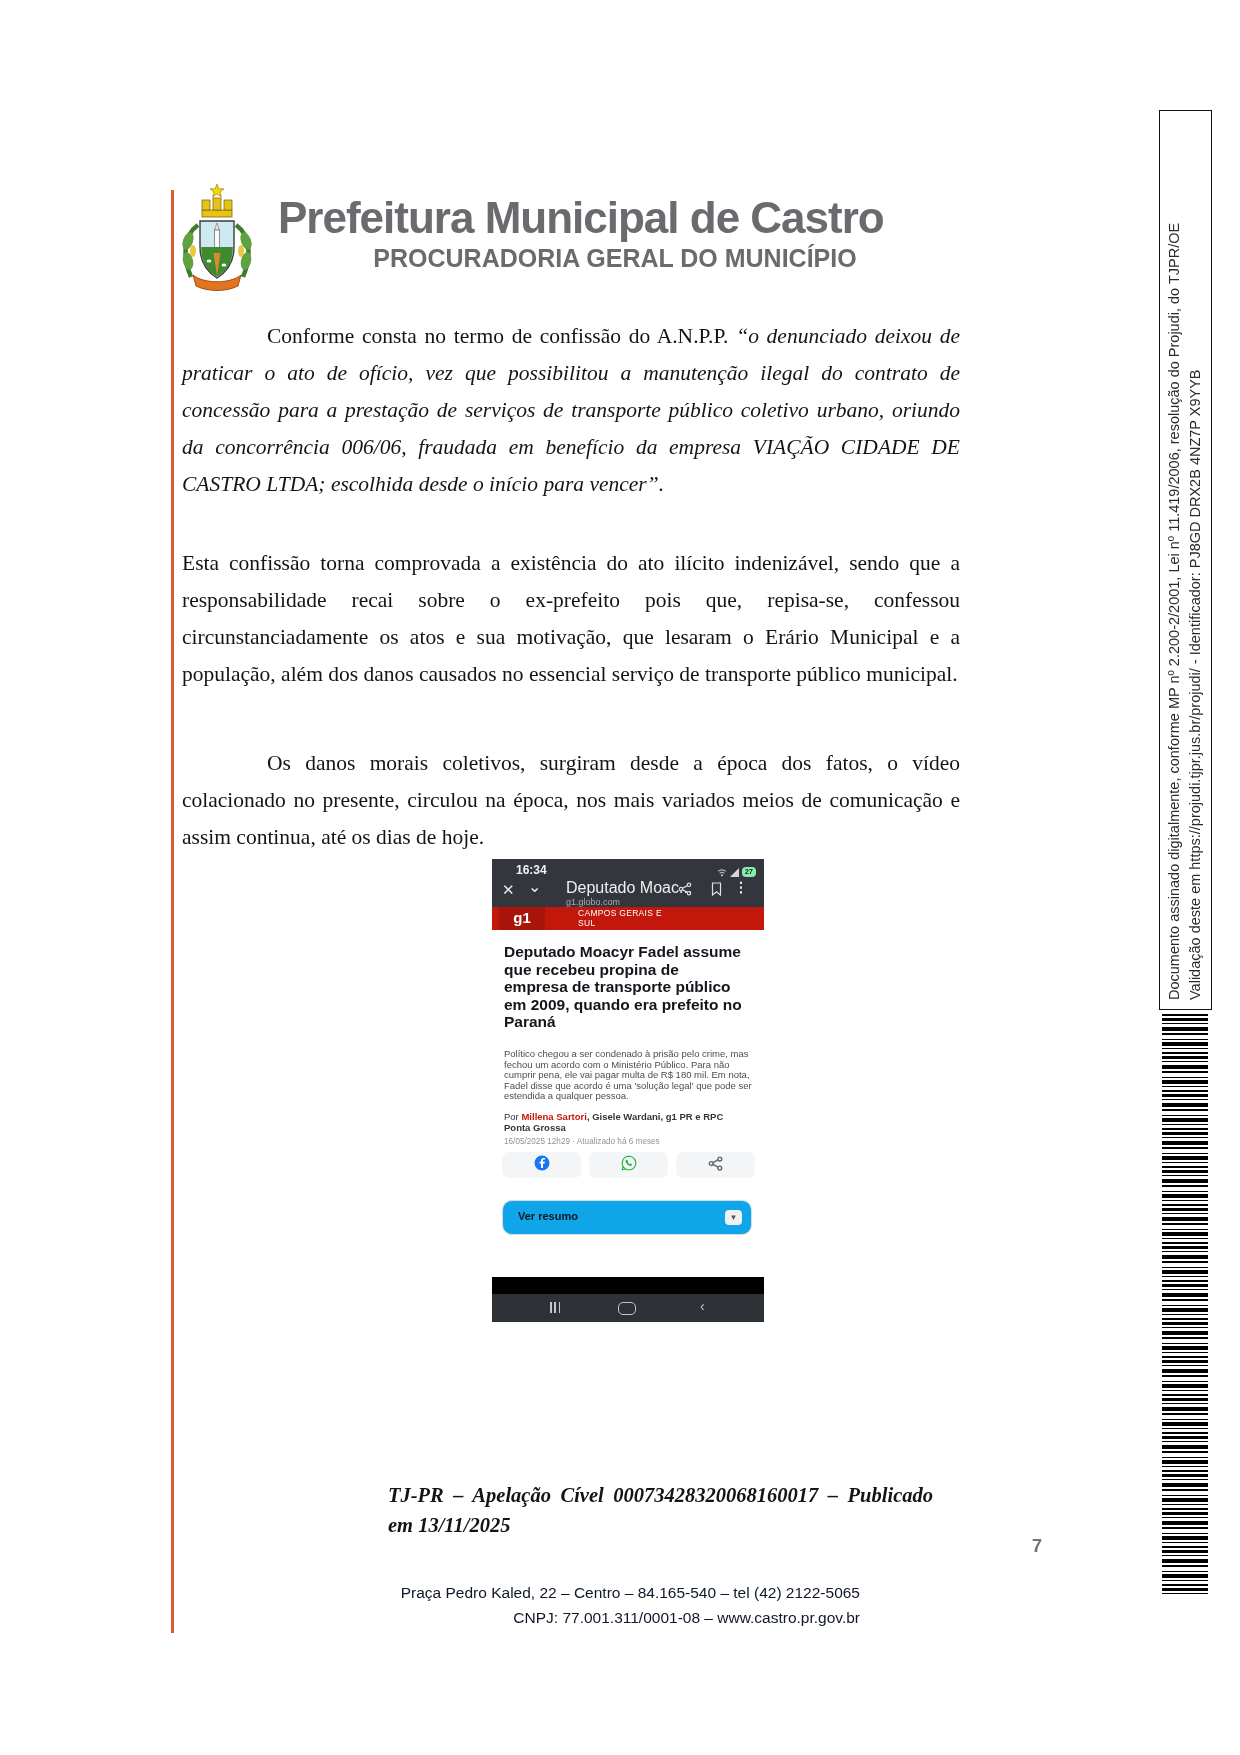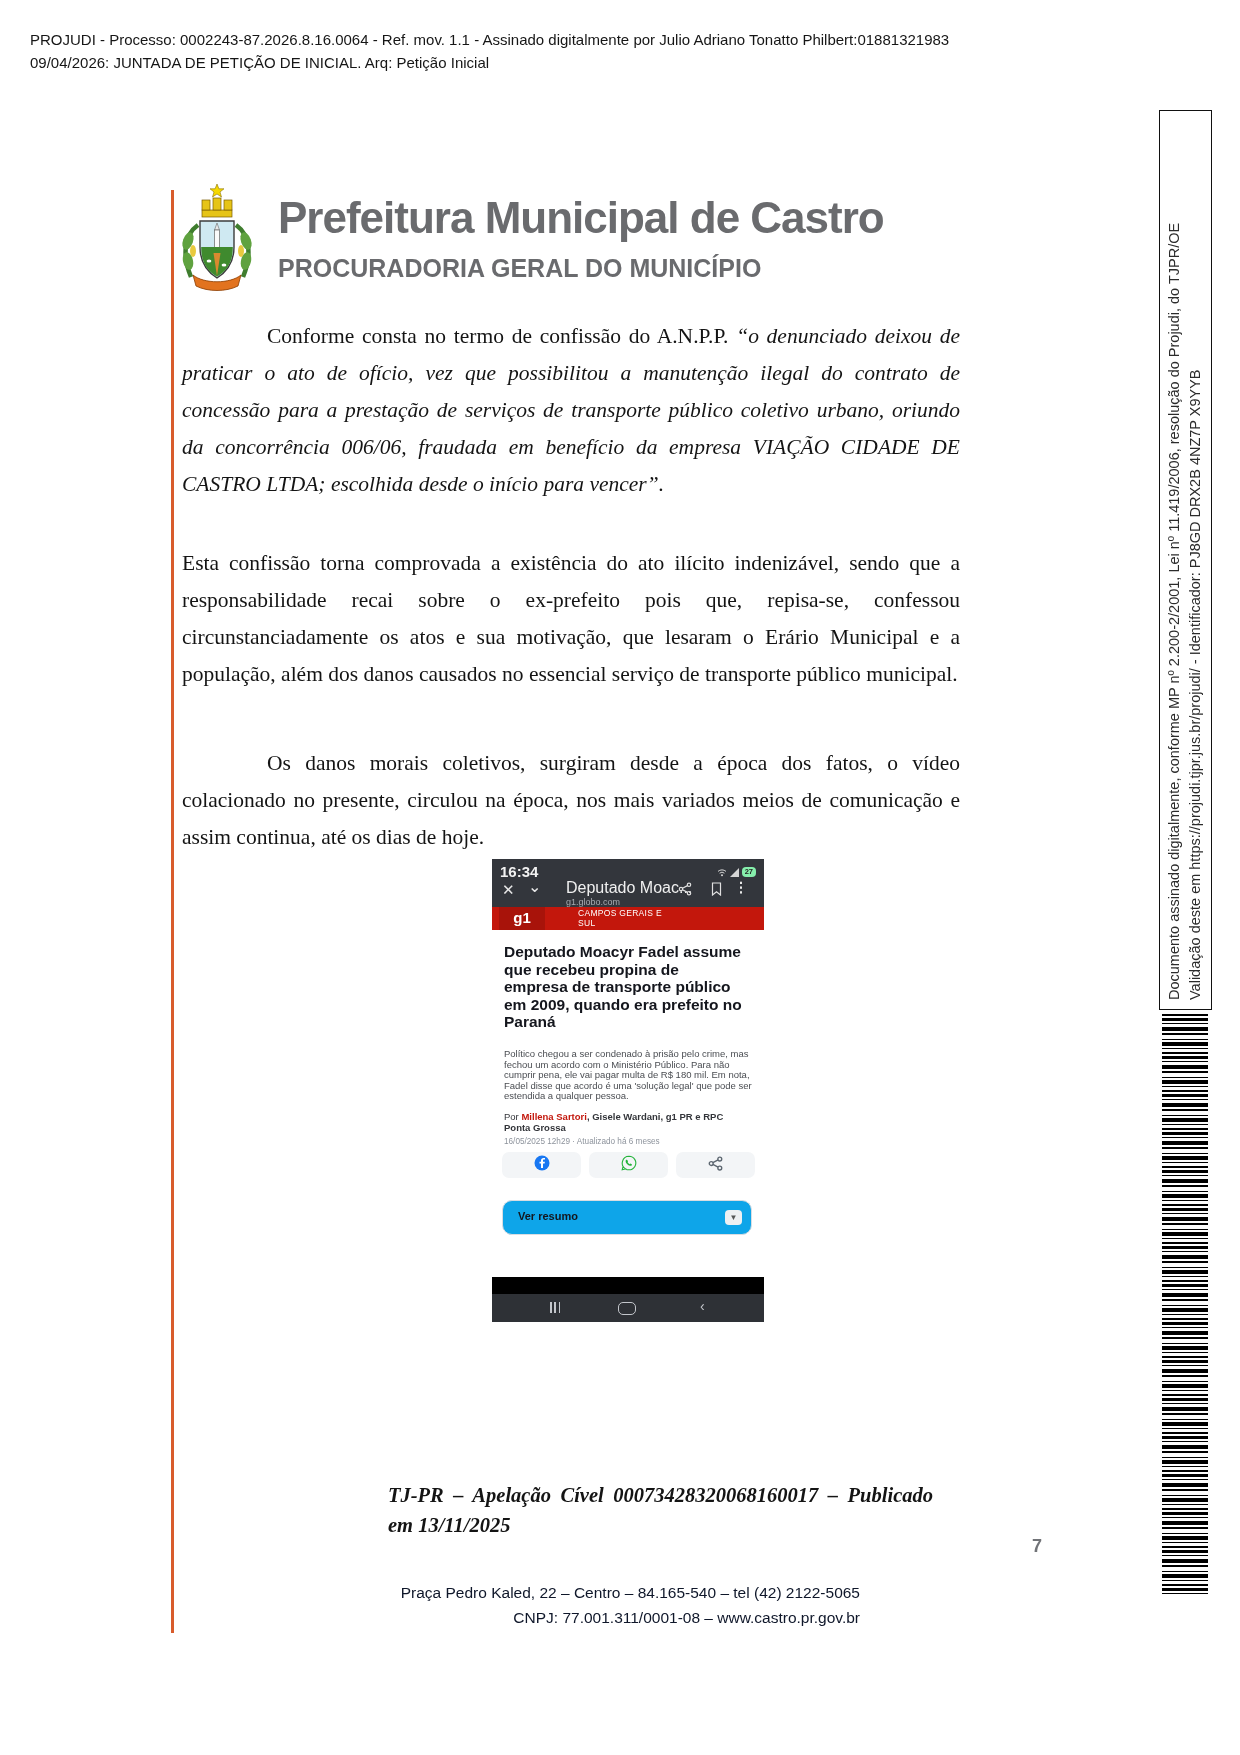--- a/index.html
+++ b/index.html
@@ -10,34 +10,34 @@
   .doc-header{position:absolute;left:30px;top:28px;width:1000px;
               font-size:15px;line-height:23px;color:#161616;}
 
   
   .accent-line{position:absolute;left:171px;top:190px;width:3px;height:1443px;background:#D85C2C;}
 
   
   .coat{position:absolute;left:176px;top:183px;width:82px;height:110px;}
   .lh-titles{position:absolute;left:278px;top:192px;width:674px;}
   .lh-title{font-size:44px;font-weight:bold;color:#6A6B6E;letter-spacing:-1px;line-height:52px;white-space:nowrap;}
-  .lh-sub{font-size:25px;font-weight:bold;color:#6A6B6E;text-align:left;margin-top:10px;letter-spacing:0;}
+  .lh-sub{font-size:25px;font-weight:bold;color:#6A6B6E;text-align:center;margin-top:0;letter-spacing:0;}
 
   
   .para{position:absolute;left:182px;width:778px;font-family:"Liberation Serif",serif;
         font-size:21.5px;line-height:37px;text-align:justify;color:#141414;}
   .indent{text-indent:85px;}
   .quote-italic{font-style:italic;}
   .citation{position:absolute;left:388px;top:1480px;width:545px;font-family:"Liberation Serif",serif;
             font-size:20.5px;line-height:30px;font-weight:bold;font-style:italic;text-align:justify;color:#141414;}
 
   
   .phone{position:absolute;left:492px;top:859px;width:272px;height:463px;background:#fff;}
   .ph-top{position:absolute;left:0;top:0;width:272px;height:48px;background:#33363C;}
-  .ph-time{position:absolute;left:8px;top:4px;font-size:15px;font-weight:bold;color:#f2f2f2;}
+  .ph-time{position:absolute;left:24px;top:4px;font-size:12px;font-weight:bold;color:#f2f2f2;}
   .ph-status-right{position:absolute;right:8px;top:4px;display:flex;align-items:center;gap:3px;}
   .ph-batt{background:#86efac;color:#222;font-size:7.5px;font-weight:bold;border-radius:4px;padding:0 3px;line-height:10px;}
   .ph-close{position:absolute;left:10px;top:22px;font-size:15px;color:#e8e8e8;}
   .ph-chev{position:absolute;left:36px;top:18px;font-size:16px;color:#e8e8e8;}
   .ph-tab{position:absolute;left:74px;top:20px;width:110px;}
   .ph-tab-title{font-size:16px;color:#f0f0f0;white-space:nowrap;}
   .ph-tab-url{font-size:9px;color:#a7abb1;}
   .ph-share-top{position:absolute;right:72px;top:23px;}
   .ph-bm{position:absolute;right:42px;top:23px;}
   .ph-kebab{position:absolute;right:16px;top:20px;font-size:14px;color:#e8e8e8;font-weight:bold;}
@@ -80,24 +80,20 @@
     background-image:repeating-linear-gradient(to bottom,
       #000 0 2px,#fff 2px 4px,#000 4px 7px,#fff 7px 9px,#000 9px 10px,#fff 10px 13px,
       #000 13px 17px,#fff 17px 19px,#000 19px 21px,#fff 21px 25px,#000 25px 26px,#fff 26px 28px,
       #000 28px 32px,#fff 32px 34px,#000 34px 35px,#fff 35px 38px);}
 </style>
 </head>
 <body>
 
 <div class="page">
 
-  <div class="doc-header">
-    <div>PROJUDI - Processo: 0002243-87.2026.8.16.0064 - Ref. mov. 1.1 - Assinado digitalmente por Julio Adriano Tonatto Philbert:01881321983</div>
-    <div>09/04/2026: JUNTADA DE PETIÇÃO DE INICIAL. Arq: Petição Inicial</div>
-  </div>
 
   <div class="accent-line"></div>
 
   <div class="coat">
     <svg width="82" height="110" viewBox="0 0 82 110">
       <polygon points="41,1 42.9,5.8 48,5.8 44,9 45.5,14 41,11 36.5,14 38,9 34,5.8 39.1,5.8" fill="#F5D800" stroke="#8a7000" stroke-width="0.6"></polygon>
       <g stroke="#7a5c00" stroke-width="0.7">
         <rect x="26" y="27" width="30" height="7" fill="#E6C417"></rect>
         <rect x="26" y="17" width="8" height="10" fill="#E6C417"></rect>
         <rect x="37" y="15" width="8" height="12" fill="#E6C417"></rect>

